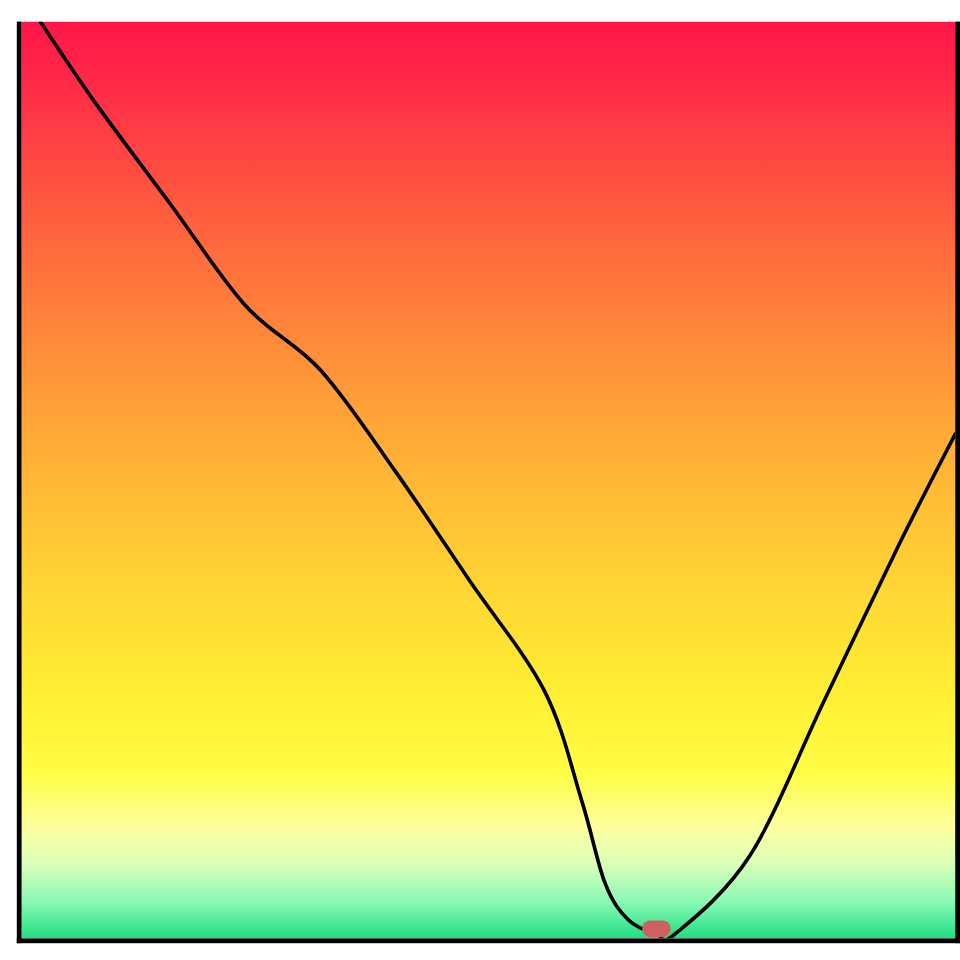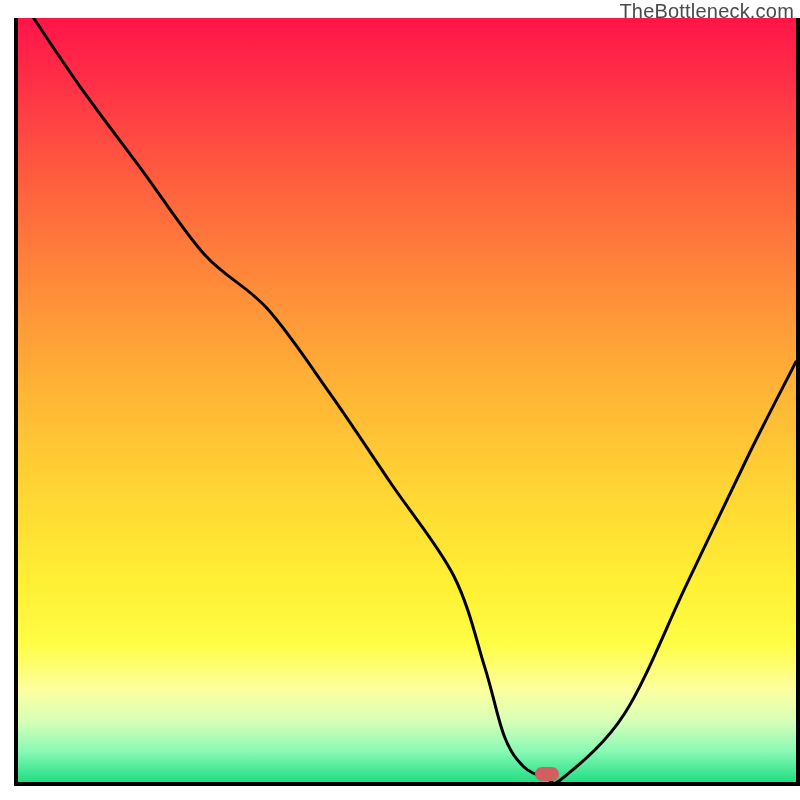--- a/index.html
+++ b/index.html
@@ -86,21 +86,20 @@
     color: #4a4a4a;
     letter-spacing: 0.2px;
     user-select: none;
   }
 </style>
 </head>
 <body>
 
 <div class="chart-frame">
 
-  <div class="watermark">TheBottleneck.com</div>
 
   <div class="plot">
     <div class="bg-gradient"></div>
 
     <svg class="curve-svg" viewBox="0 0 778 764" preserveAspectRatio="none">
       <path fill="none" stroke="#000" stroke-width="3" stroke-linecap="round" stroke-linejoin="round" d="M 15.6 0.0 C 23.3 11.5 44.1 43.3 62.2 68.8 C 80.4 94.2 103.7 124.8 124.5 152.8 C 145.2 180.8 166.0 213.9 186.7 236.8 C 207.5 259.8 228.2 267.4 249.0 290.3 C 269.7 313.2 290.5 345.1 311.2 374.4 C 331.9 403.6 352.7 435.5 373.4 466.0 C 394.2 496.6 420.1 527.2 435.7 557.7 C 451.2 588.3 458.4 622.7 466.8 649.4 C 475.2 676.1 479.8 701.6 486.3 718.2 C 492.7 734.7 498.6 741.7 505.7 748.7 C 512.8 755.7 522.6 758.3 529.0 760.2 C 535.5 762.1 531.6 771.0 544.6 760.2 C 557.6 749.4 586.1 727.7 606.8 695.2 C 627.6 662.8 648.3 608.7 669.1 565.4 C 689.8 522.1 713.2 472.4 731.3 435.5 C 749.5 398.6 770.2 359.1 778.0 343.8 "></path>
     </svg>
 
     <div class="marker" style="left: 529.04px; top: 756.36px;"></div>
   </div>

